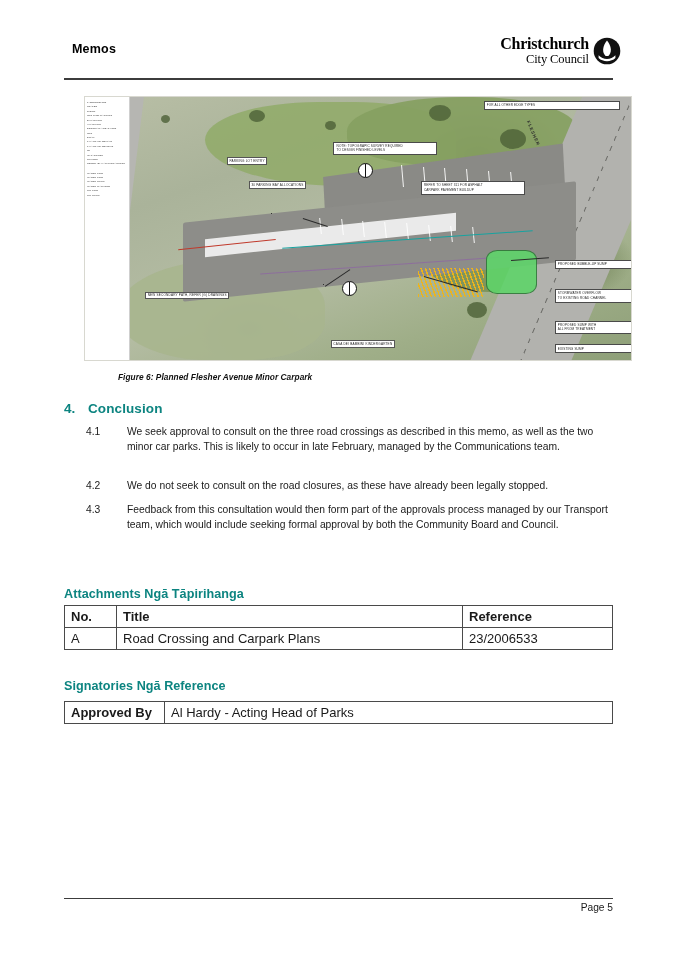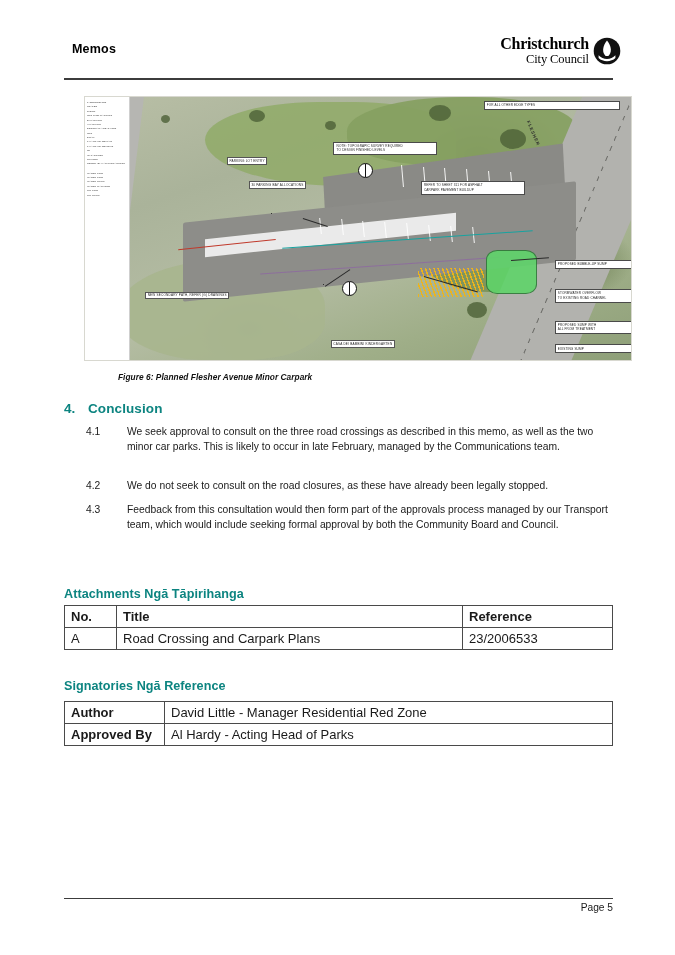--- a/index.html
+++ b/index.html
@@ -579,24 +579,20 @@
         <td class="att-c3">23/2006533</td>
       </tr>
     </tbody>
   </table>
 
   <div class="sub-head" style="top:679px;">Signatories Ngā Reference</div>
 
   <table class="doc-table" style="top:701px;">
     <tbody>
       <tr>
-        <td class="sig-c1">Author</td>
-        <td class="sig-c2">David Little - Manager Residential Red Zone</td>
-      </tr>
-      <tr>
         <td class="sig-c1">Approved By</td>
         <td class="sig-c2">Al Hardy - Acting Head of Parks</td>
       </tr>
     </tbody>
   </table>
 
   <div class="footer-rule"></div>
   <div class="footer-page">Page 5</div>
 
 </div>

